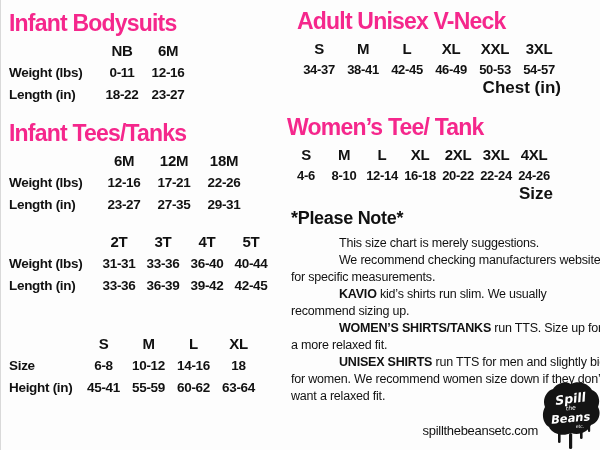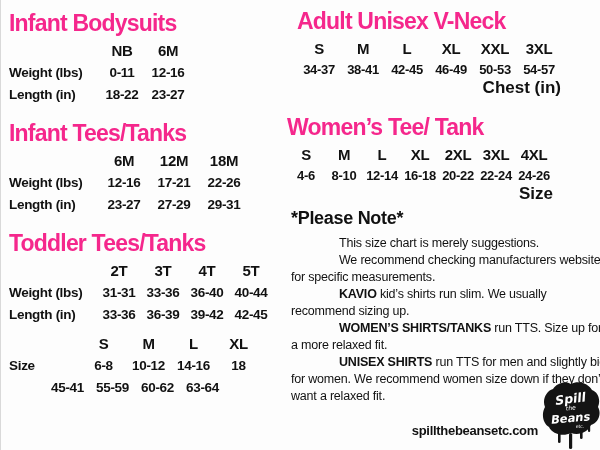--- a/index.html
+++ b/index.html
@@ -38,21 +38,21 @@
   }
   .rrow.hdr .cell { font-size:15px; }
   .rrow.vals .cell { font-size:13px; }
   .axis { width:var(--tw); text-align:right; font-weight:bold; font-size:17px; line-height:16px; }
   
   .note { position:absolute; }
   .note h3 { font-size:18px; font-weight:bold; letter-spacing:-0.3px; margin-bottom:6px; }
   .note p { font-size:12.5px; line-height:17px; letter-spacing:-0.2px; }
   .note p b { letter-spacing:-0.2px;padding-left:48px; }
   
-  .website { position:absolute; font-weight:bold; font-size:13px; letter-spacing:-0.3px; }
+  .website { position:absolute; font-weight:normal; font-size:13px; letter-spacing:-0.3px; }
   .logo { position:absolute; }
 </style>
 </head>
 <body style="--pink: #f5278c;">
 
 <section class="lsec" style="left:8px; top:10px;">
   <h2 class="sec-title">Infant Bodysuits</h2>
   <div class="ltbl" style="--lw:90px; --cw:46px;">
     <div class="row hdr">
       <div class="lbl"></div>
@@ -89,28 +89,27 @@
       <div class="lbl">Weight (lbs)</div>
 
     <div class="cell">12-16</div>
         <div class="cell">17-21</div>
         <div class="cell">22-26</div>
       </div>
     <div class="row">
       <div class="lbl">Length (in)</div>
 
     <div class="cell">23-27</div>
-        <div class="cell">27-29</div>
+        <div class="cell">27-35</div>
         <div class="cell">29-31</div>
       </div>
   </div>
 </section>
 
 <section class="lsec" style="left:8px; top:230px;">
-  <h2 class="sec-title">Toddler Tees/Tanks</h2>
   <div class="ltbl" style="--lw:88px; --cw:44px;">
     <div class="row hdr">
       <div class="lbl"></div>
 
     <div class="cell">2T</div>
         <div class="cell">3T</div>
         <div class="cell">4T</div>
         <div class="cell">5T</div>
       </div>
     <div class="row">
@@ -144,20 +143,21 @@
       </div>
     <div class="row">
       <div class="lbl">Size</div>
 
     <div class="cell">6-8</div>
         <div class="cell">10-12</div>
         <div class="cell">14-16</div>
         <div class="cell">18</div>
       </div>
     <div class="row">
+      <div class="lbl">Height (in)</div>
 
     <div class="cell">45-41</div>
         <div class="cell">55-59</div>
         <div class="cell">60-62</div>
         <div class="cell">63-64</div>
       </div>
   </div>
 </section>
 
 <section class="rsec" style="left:296px; top:8px; --cw:44px; --tw:264px;">

